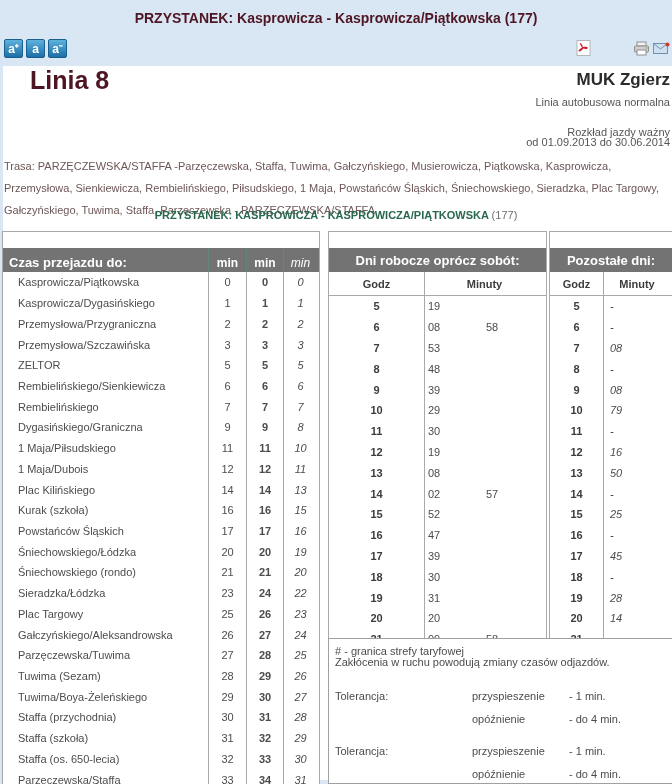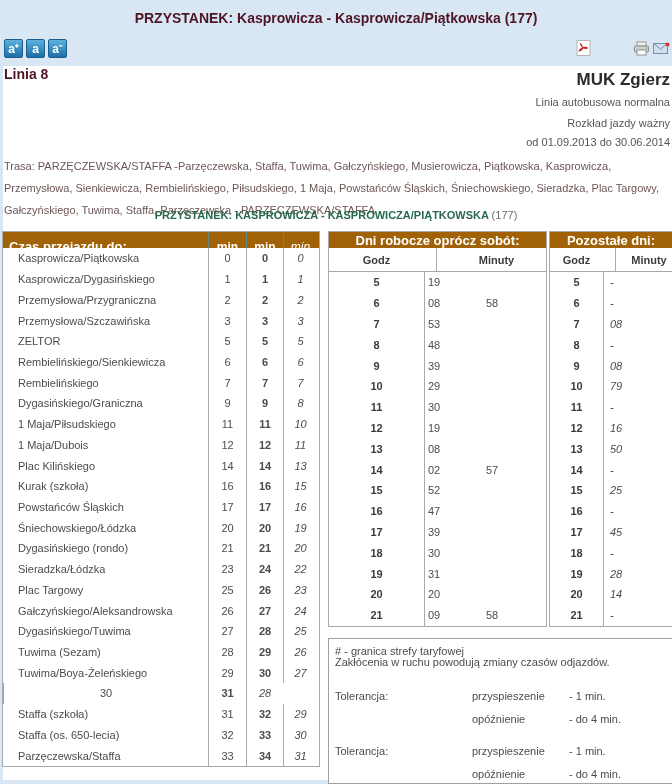--- a/index.html
+++ b/index.html
@@ -19,31 +19,31 @@
   .font-btn{width:19px;height:19px;border-radius:2px;cursor:pointer;
     background:linear-gradient(#5db2dd,#1d6ea7);border:1px solid #1a5d8f;
     color:#fff;font-size:12px;font-weight:bold;line-height:18px;text-align:center;
     box-sizing:border-box;}
   .action-icons{right:2px;top:40px;display:flex;align-items:center;}
   .icon-btn{cursor:pointer;display:inline-block;}
   #pdf-btn{margin-right:42px;}
   #print-btn{margin-right:3px;}
 
   
-  .line-title{left:4px;top:66px;font-size:14px;font-weight:bold;color:#4e1523;}
+  .line-title{left:4px;top:66px;font-size:25px;font-weight:bold;color:#4e1523;padding-left:26px;}
   .operator{right:2px;top:70px;font-size:17px;font-weight:bold;color:#2b2b2b;text-align:right;}
   .sub-right{right:2px;text-align:right;font-size:11px;color:#555555;}
   .route{left:4px;top:155px;width:662px;font-size:11px;line-height:22px;color:#6d5656;}
   .stop-line{left:0;top:209px;width:672px;text-align:center;font-size:11px;color:#28694e;font-weight:bold;}
   .stop-num{color:#6e6e6e;font-weight:normal;}
 
   
   .tbl{background:#fff;border:1px solid #a9a9a9;box-sizing:content-box;}
-  .teal-head{background:#a16207;color:#fff;font-weight:bold;font-size:13px;
-    display:flex;align-items:center;height:16px;}
+  .teal-head{background:#737373;color:#fff;font-weight:bold;font-size:13px;
+    display:flex;align-items:center;height:24px;margin-top:16px;}
   .cell{display:flex;align-items:center;box-sizing:border-box;height:100%;}
   .bl{border-left:1px solid #a9a9a9;}
 
   
   #travel-table{left:2px;top:231px;width:316px;}
   #travel-head{display:grid;grid-template-columns:205px 38px 37px 34px;}
   #travel-head .cell{height:29px;}
   .th-name{padding-left:6px;}
   .th-min{justify-content:center;font-size:12px;border-left:1px solid #64847f;}
   .th-min.b{font-weight:bold;}
@@ -53,21 +53,21 @@
   .trow .name{padding-left:15px;}
   .trow .t{justify-content:center;}
   .trow .t.b{font-weight:bold;}
   .trow .t.i{font-style:italic;}
 
   
   #workdays-table{left:328px;top:231px;width:217px;}
   #otherdays-table{left:549px;top:231px;width:122px;}
   .dep-title{justify-content:center;}
   .subhead{display:grid;height:23px;font-size:11px;font-weight:bold;color:#3c3c3c;
-    border-bottom:1px solid #a9a9a9;gap:12px;}
+    border-bottom:1px solid #a9a9a9;}
   #workdays-table .subhead{grid-template-columns:95px 120px;}
   #otherdays-table .subhead{grid-template-columns:53px 67px;}
   .subhead .cell{justify-content:center;}
   .hrow{display:grid;height:20.8px;font-size:11px;color:#4c4c4c;}
   #workdays-table .hrow{grid-template-columns:95px 120px;}
   #otherdays-table .hrow{grid-template-columns:53px 67px;}
   .hrow .hour{justify-content:center;font-weight:bold;color:#3c3c3c;}
   .hrow .mins{padding-left:3px;}
   .min-slot{display:inline-block;width:67px;}
   #otherdays-table .mins{font-style:italic;padding-left:6px;}
@@ -115,21 +115,21 @@
       <rect x="0.5" y="1.5" width="14" height="10" fill="#cfe0f0" stroke="#7490ad"></rect>
       <path d="M0.5 1.5 L7.5 7 L14.5 1.5" fill="none" stroke="#7490ad"></path>
       <circle cx="14.5" cy="2.5" r="2" fill="#d03a2a"></circle>
     </svg>
   </span>
 </div>
 
 <div class="abs line-title">Linia 8</div>
 <div class="abs operator">MUK Zgierz</div>
 <div class="abs sub-right" style="top:96px;">Linia autobusowa normalna</div>
-<div class="abs sub-right" style="top:117px;margin-left:37px;">Rozkład jazdy ważny</div>
+<div class="abs sub-right" style="top:126px;margin-left:37px;">Rozkład jazdy ważny</div>
 <div class="abs sub-right" style="top:136px;">od 01.09.2013 do 30.06.2014</div>
 
 <div class="abs route"><span>Trasa:</span> <span>PARZĘCZEWSKA/STAFFA -Parzęczewska, Staffa, Tuwima, Gałczyńskiego, Musierowicza, Piątkowska, Kasprowicza, Przemysłowa, Sienkiewicza, Rembielińskiego, Piłsudskiego, 1 Maja, Powstańców Śląskich, Śniechowskiego, Sieradzka, Plac Targowy, Gałczyńskiego, Tuwima, Staffa, Parzęczewska - PARZĘCZEWSKA/STAFFA</span></div>
 
 <div class="abs stop-line"><span>PRZYSTANEK: KASPROWICZA - KASPROWICZA/PIĄTKOWSKA</span> <span class="stop-num">(177)</span></div>
 
 <div class="abs tbl" id="travel-table">
   <div class="teal-head" id="travel-head">
     <div class="cell th-name">Czas przejazdu do:</div>
     <div class="cell th-min">min</div>
@@ -215,21 +215,21 @@
         <div class="cell t b bl">17</div>
         <div class="cell t i bl">16</div>
       </div>
       <div class="trow">
         <div class="cell name">Śniechowskiego/Łódzka</div>
         <div class="cell t bl">20</div>
         <div class="cell t b bl">20</div>
         <div class="cell t i bl">19</div>
       </div>
       <div class="trow">
-        <div class="cell name">Dygasińskiego (rondo)</div>
+        <div class="cell name">Śniechowskiego (rondo)</div>
         <div class="cell t bl">21</div>
         <div class="cell t b bl">21</div>
         <div class="cell t i bl">20</div>
       </div>
       <div class="trow">
         <div class="cell name">Sieradzka/Łódzka</div>
         <div class="cell t bl">23</div>
         <div class="cell t b bl">24</div>
         <div class="cell t i bl">22</div>
       </div>
@@ -239,38 +239,39 @@
         <div class="cell t b bl">26</div>
         <div class="cell t i bl">23</div>
       </div>
       <div class="trow">
         <div class="cell name">Gałczyńskiego/Aleksandrowska</div>
         <div class="cell t bl">26</div>
         <div class="cell t b bl">27</div>
         <div class="cell t i bl">24</div>
       </div>
       <div class="trow">
-        <div class="cell name">Dygasińskiego/Tuwima</div>
+        <div class="cell name">Parzęczewska/Tuwima</div>
         <div class="cell t bl">27</div>
         <div class="cell t b bl">28</div>
         <div class="cell t i bl">25</div>
       </div>
       <div class="trow">
         <div class="cell name">Tuwima (Sezam)</div>
         <div class="cell t bl">28</div>
         <div class="cell t b bl">29</div>
         <div class="cell t i bl">26</div>
       </div>
       <div class="trow">
         <div class="cell name">Tuwima/Boya-Żeleńskiego</div>
         <div class="cell t bl">29</div>
         <div class="cell t b bl">30</div>
         <div class="cell t i bl">27</div>
       </div>
       <div class="trow">
+        <div class="cell name">Staffa (przychodnia)</div>
         <div class="cell t bl">30</div>
         <div class="cell t b bl">31</div>
         <div class="cell t i bl">28</div>
       </div>
       <div class="trow">
         <div class="cell name">Staffa (szkoła)</div>
         <div class="cell t bl">31</div>
         <div class="cell t b bl">32</div>
         <div class="cell t i bl">29</div>
       </div>

